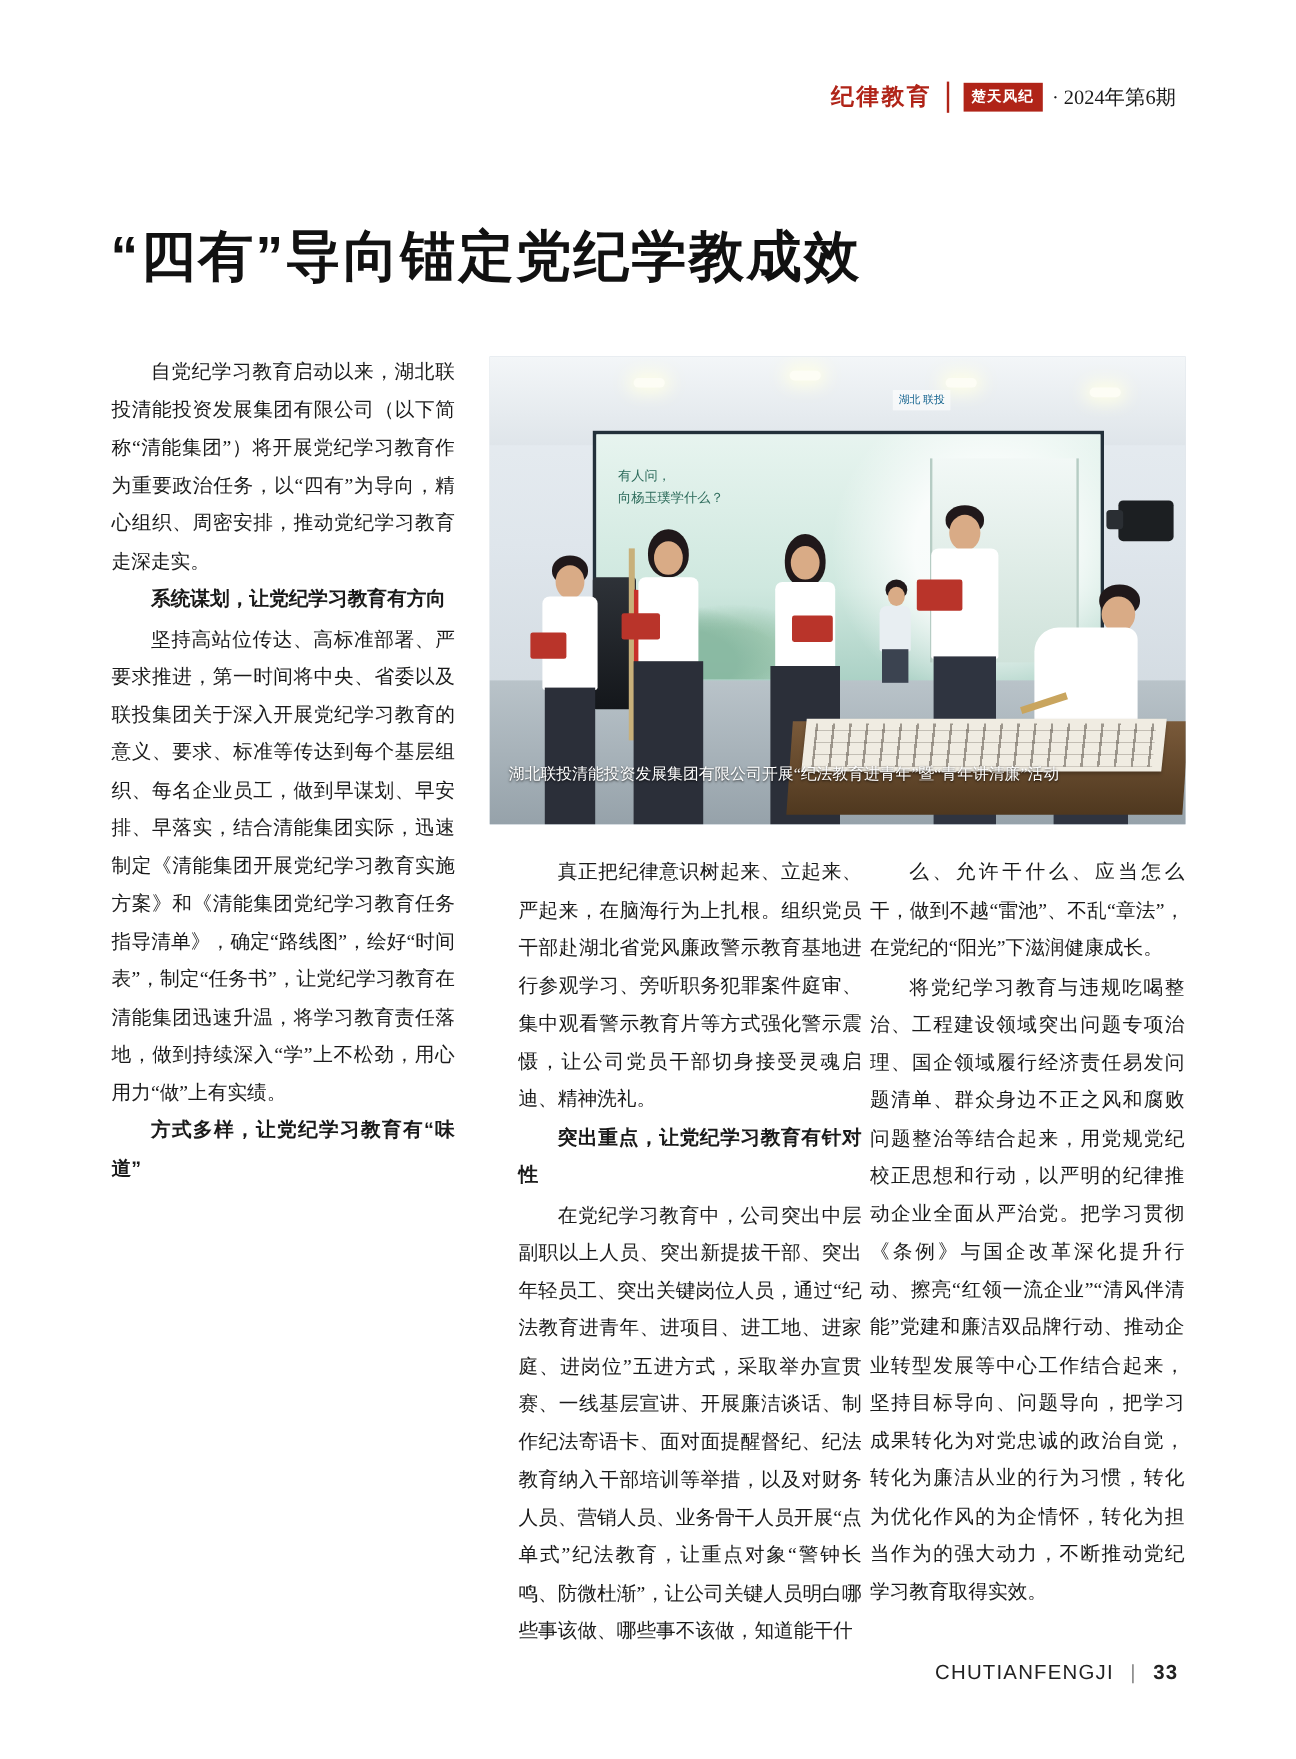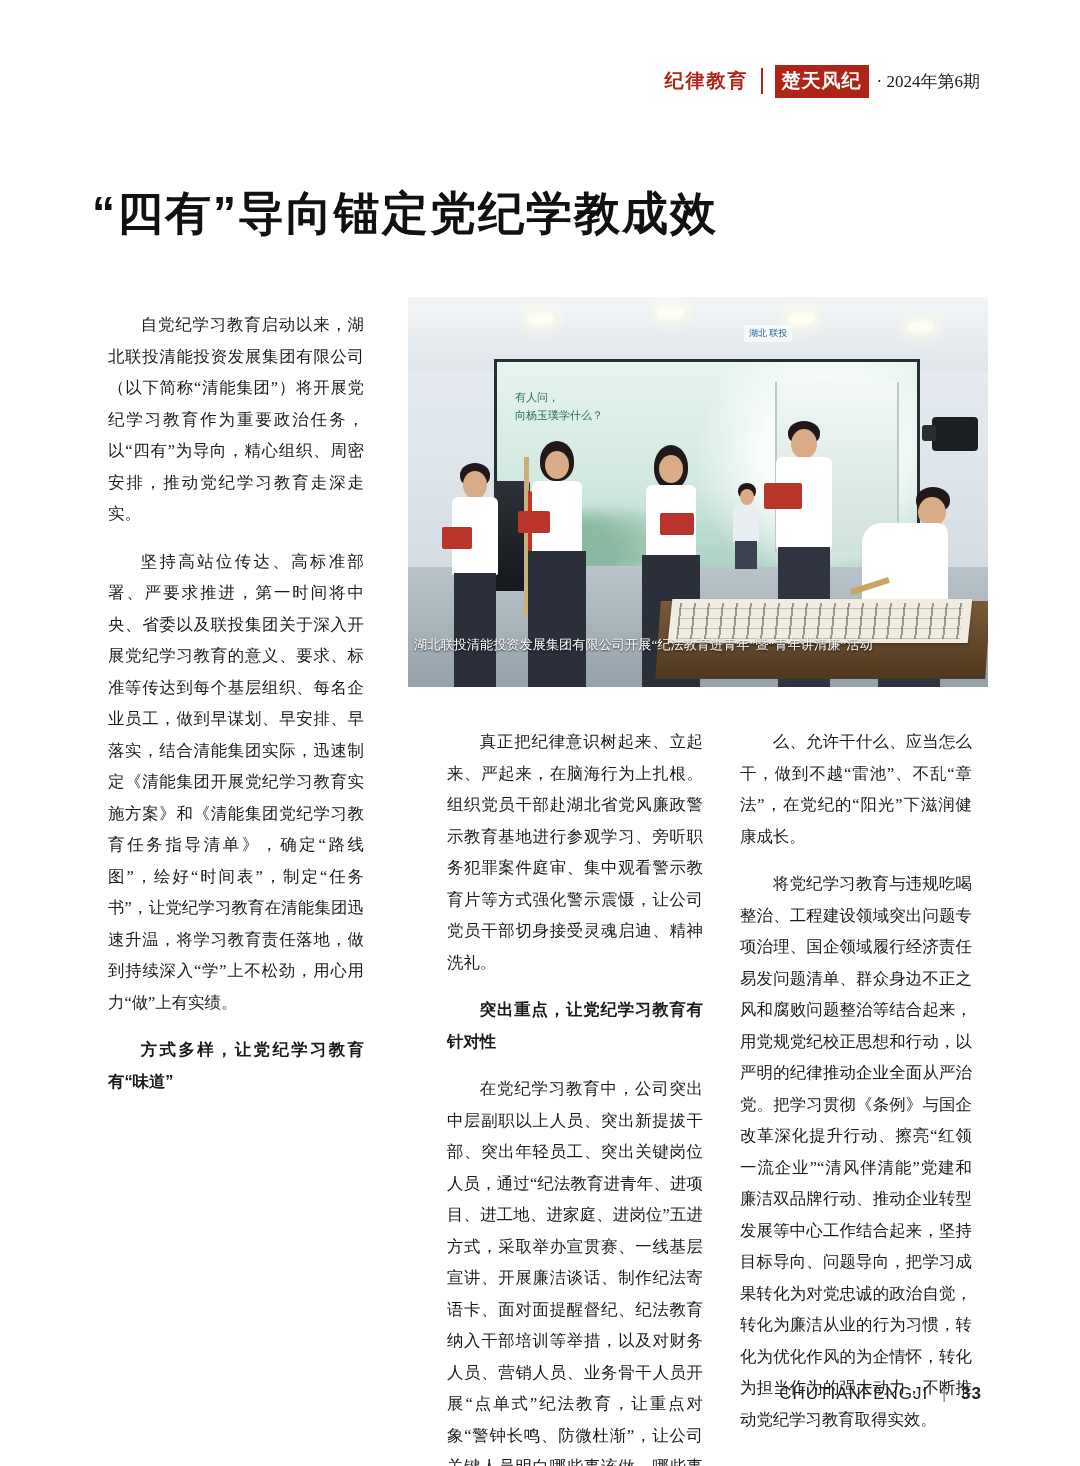--- a/index.html
+++ b/index.html
@@ -37,21 +37,21 @@
   .header-divider {
     width: 2px;
     height: 26px;
     background: #b02418;
     margin-right: 12px;
   }
   .header-mag {
     display: inline-block;
     background: #b02418;
     color: #fff;
-    font-size: 19px;
+    font-size: 12px;
     font-weight: bold;
     padding: 3px 7px 4px 7px;
     letter-spacing: 1px;
     font-family: "Liberation Sans", sans-serif;
   }
   .header-issue {
     font-size: 17px;
     color: #1a1a1a;
     margin-left: 8px;
     font-family: Liberation Serif, serif;
@@ -73,21 +73,21 @@
   
   .col {
     position: absolute;
     font-size: 16.4px;
     line-height: 31.5px;
     text-align: justify;
     text-justify: inter-ideograph;
     color: #1a1a1a;
   }
   .col p {
-    margin: 16px;
+    margin: 1px;
     text-indent: 2em;
   }
   .col p.sub {
     font-weight: bold;
     font-family: "Liberation Sans", sans-serif;
   }
 
   #col-left-top {
     left: 92px;
     top: 293px;
@@ -226,21 +226,21 @@
 
   .caption {
     position: absolute;
     left: 408px;
     top: 634px;
     width: 580px;
     font-size: 13.2px;
     line-height: 21px;
     color: #ffffff;
     text-shadow: 0 1px 2px rgba(0,0,0,.8);
-    padding: 0 6px;
+    padding: 0 16px;
     box-sizing: border-box;
   }
 
   
   .footer {
     position: absolute;
     right: 98px;
     bottom: 62px;
     font-size: 17px;
     letter-spacing: 1px;
@@ -343,20 +343,21 @@
         <div class="ph-paper-ink"></div>
       </div>
       <div class="ph-camera"></div>
     </div>
   </div>
 
   <div class="caption">湖北联投清能投资发展集团有限公司开展“纪法教育进青年”暨“青年讲清廉”活动</div>
 
   <div class="col" id="col-left-top">
       <p>自党纪学习教育启动以来，湖北联投清能投资发展集团有限公司（以下简称“清能集团”）将开展党纪学习教育作为重要政治任务，以“四有”为导向，精心组织、周密安排，推动党纪学习教育走深走实。</p>
+      <p class="sub">系统谋划，让党纪学习教育有方向</p>
       <p>坚持高站位传达、高标准部署、严要求推进，第一时间将中央、省委以及联投集团关于深入开展党纪学习教育的意义、要求、标准等传达到每个基层组织、每名企业员工，做到早谋划、早安排、早落实，结合清能集团实际，迅速制定《清能集团开展党纪学习教育实施方案》和《清能集团党纪学习教育任务指导清单》，确定“路线图”，绘好“时间表”，制定“任务书”，让党纪学习教育在清能集团迅速升温，将学习教育责任落地，做到持续深入“学”上不松劲，用心用力“做”上有实绩。</p>
       <p class="sub">方式多样，让党纪学习教育有“味道”</p>
     </div>
 
   <div class="col" id="col-mid">
       <p>真正把纪律意识树起来、立起来、严起来，在脑海行为上扎根。组织党员干部赴湖北省党风廉政警示教育基地进行参观学习、旁听职务犯罪案件庭审、集中观看警示教育片等方式强化警示震慑，让公司党员干部切身接受灵魂启迪、精神洗礼。</p>
       <p class="sub">突出重点，让党纪学习教育有针对性</p>
       <p>在党纪学习教育中，公司突出中层副职以上人员、突出新提拔干部、突出年轻员工、突出关键岗位人员，通过“纪法教育进青年、进项目、进工地、进家庭、进岗位”五进方式，采取举办宣贯赛、一线基层宣讲、开展廉洁谈话、制作纪法寄语卡、面对面提醒督纪、纪法教育纳入干部培训等举措，以及对财务人员、营销人员、业务骨干人员开展“点单式”纪法教育，让重点对象“警钟长鸣、防微杜渐”，让公司关键人员明白哪些事该做、哪些事不该做，知道能干什</p>
     </div>
 

